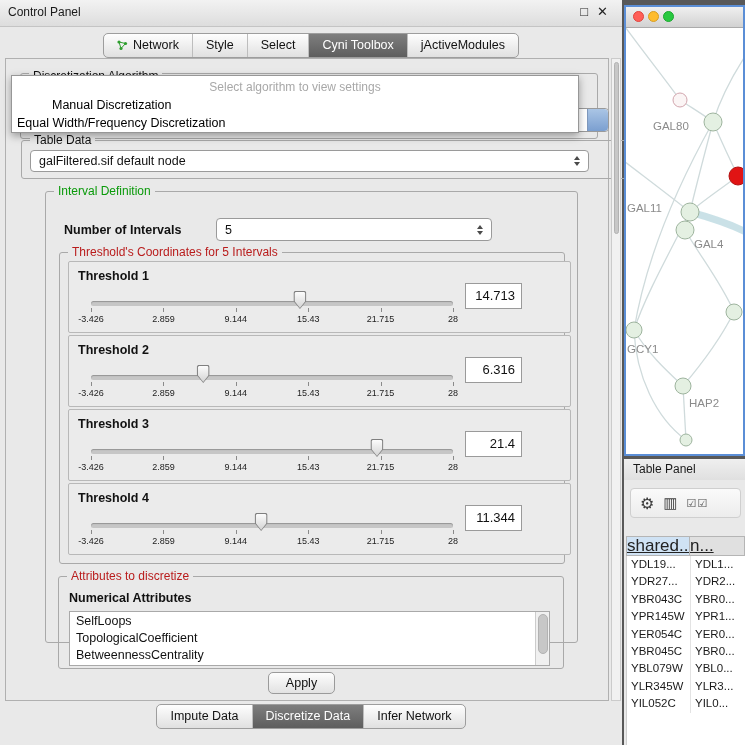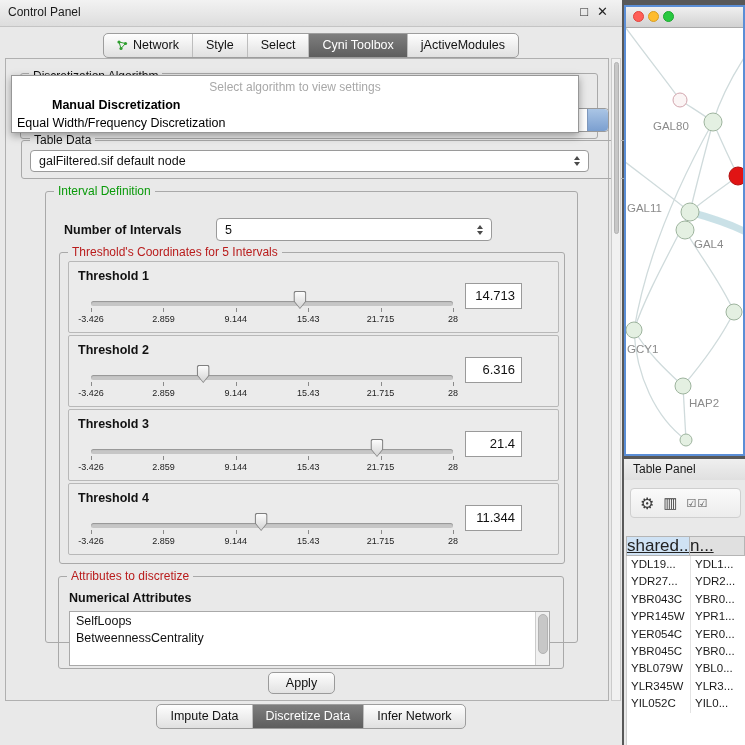--- a/index.html
+++ b/index.html
@@ -37,34 +37,34 @@
   .combo{position:absolute;background:#fff;border:1px solid #9a9a9a;border-radius:4px;box-sizing:border-box;display:flex;align-items:center;}
   .combo-text{flex:1;font-size:12.5px;color:#111;padding-left:8px;white-space:nowrap;overflow:hidden;}
   .combo-arrows{width:15px;display:flex;flex-direction:column;align-items:center;gap:2px;margin-right:4px;}
   .arr-up{width:0;height:0;border-left:3.5px solid transparent;border-right:3.5px solid transparent;border-bottom:4.5px solid #4a4a4a;}
   .arr-dn{width:0;height:0;border-left:3.5px solid transparent;border-right:3.5px solid transparent;border-top:4.5px solid #4a4a4a;}
 
   
   .popup{position:absolute;left:5px;top:16px;width:568px;height:58px;background:#fff;border:1px solid #979797;box-shadow:0 3px 8px rgba(0,0,0,0.35);z-index:30;box-sizing:border-box;padding-top:2px;}
   .popup-placeholder{height:18px;line-height:18px;text-align:center;font-size:12px;color:#a8a8a8;}
   .popup-item{height:18px;line-height:18px;font-size:12.5px;padding-left:5px;color:#000;}
-  .popup-item.bold{font-weight:bold;padding-left:40px;}
+  .popup-item.bold{font-weight:normal;padding-left:40px;}
 
   
   .table-data-group{left:15px;top:81px;width:677px;height:39px;}
   .td-combo{left:8px;top:9px;width:559px;height:22px;}
 
   
   .interval-group{left:39px;top:132px;width:533px;height:452px;}
   .ni-label{position:absolute;left:18px;top:31px;font-size:12.5px;font-weight:bold;color:#111;}
   .ni-combo{left:170px;top:26px;width:276px;height:23px;}
 
   .thresholds-group{left:13px;top:60px;width:506px;height:312px;}
 
-  .threshold-block{position:absolute;left:8px;width:489px;height:70px;border:1px solid #b8b8b8;border-radius:2px;background:#ebebeb;}
+  .threshold-block{position:absolute;left:8px;width:489px;height:70px;border:1px solid #b8b8b8;border-radius:2px;background:#ebebeb;padding-left:12px;}
   .t-label{position:absolute;left:9px;top:7px;font-size:12.5px;font-weight:bold;color:#111;}
   .slider{position:absolute;left:22px;top:26px;width:362px;height:42px;}
   .track{position:absolute;left:0;right:0;top:13px;height:5px;background:#c6c6c6;border-radius:3px;box-shadow:inset 0 1px 1px rgba(0,0,0,0.25);}
   .tick{position:absolute;top:20px;width:1px;height:4px;background:#8a8a8a;}
   .tick-label{position:absolute;top:26px;transform:translateX(-50%);font-size:9px;color:#222;white-space:nowrap;text-align:center;}
   .thumb{position:absolute;top:3px;width:13px;height:18px;transform:translateX(-50%);}
   .thumb-outer{position:absolute;left:0;top:0;right:0;bottom:0;background:#7f7f7f;clip-path:polygon(10% 0,90% 0,100% 10%,100% 56%,50% 100%,0 56%,0 10%);}
   .thumb-inner{position:absolute;left:1px;top:1px;right:1px;bottom:1px;background:linear-gradient(#fcfcfc,#d4d4d4);clip-path:polygon(10% 0,90% 0,100% 10%,100% 56%,50% 100%,0 56%,0 10%);}
   .value-box{position:absolute;left:396px;top:21px;width:57px;height:26px;background:#fff;border:1px solid #9a9a9a;box-sizing:border-box;font-size:13px;line-height:24px;text-align:right;padding-right:6px;color:#111;}
 
@@ -282,20 +282,21 @@
             <div class="value-box">11.344</div>
           </div>
         </div>
       </div>
 
       <div class="groupbox attributes-group">
         <span class="group-label label-blue">Attributes to discretize</span>
         <span class="attr-title">Numerical Attributes</span>
         <div class="attr-list" id="attr-list">
           <div class="attr-item">SelfLoops</div>
+            <div class="attr-item">TopologicalCoefficient</div>
             <div class="attr-item">BetweennessCentrality</div>
             <div class="attr-scroll">
               <div class="sb-thumb"></div>
             </div>
         </div>
       </div>
 
       <button class="apply-btn">Apply</button>
     </div>
 

